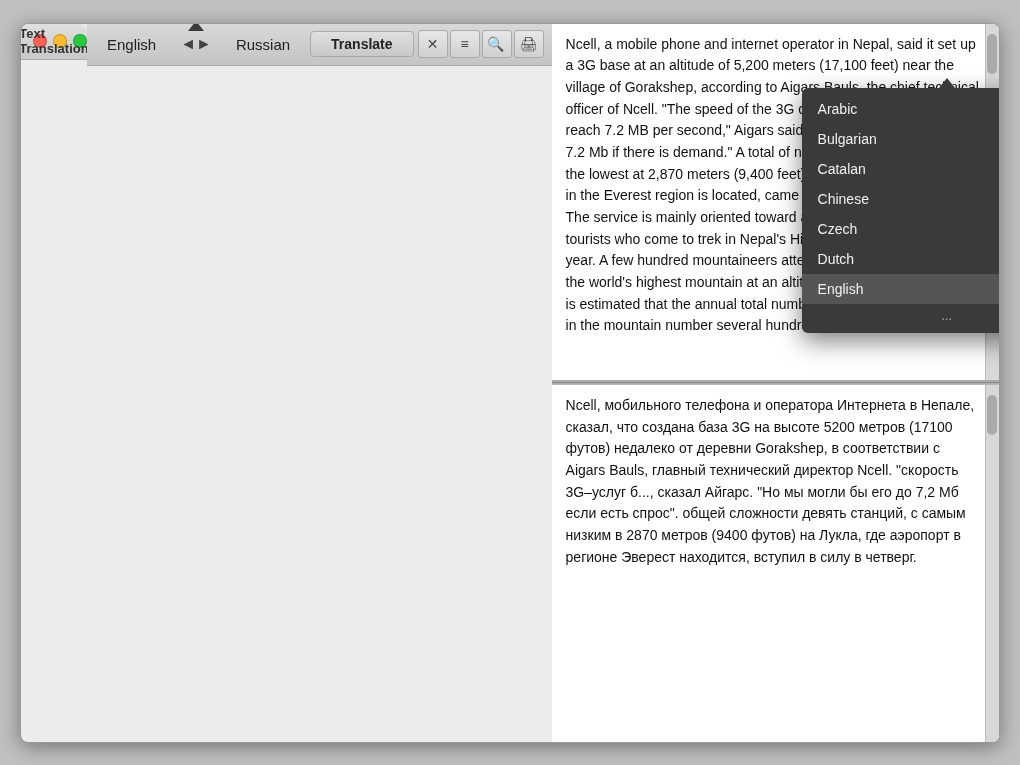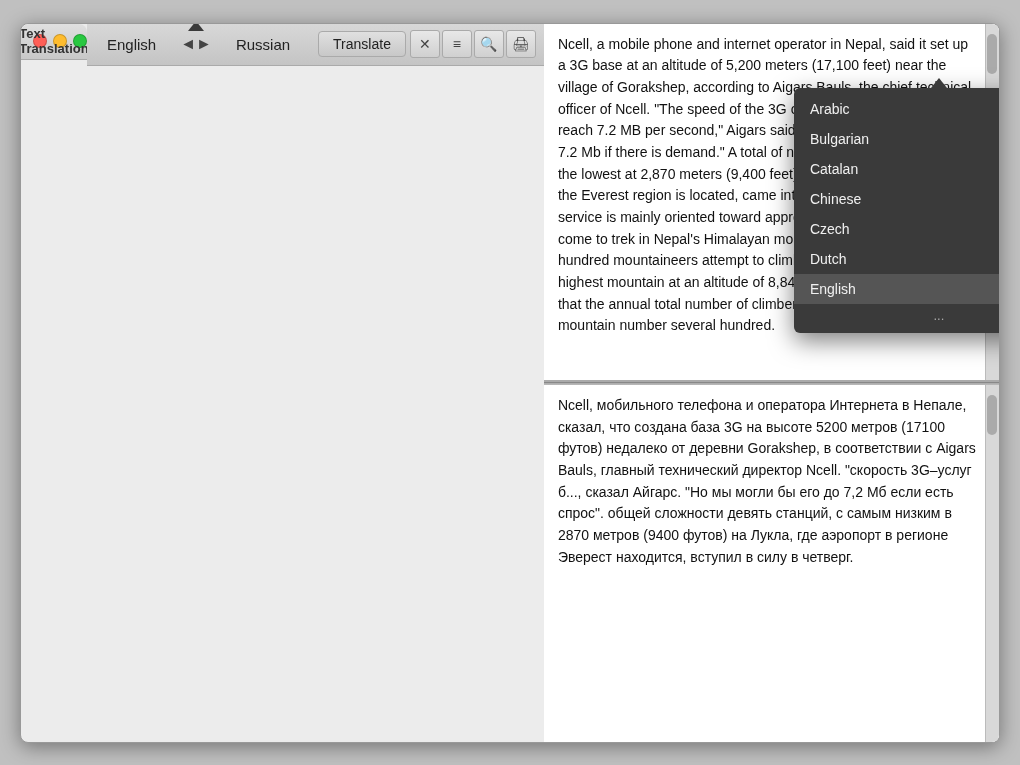--- a/index.html
+++ b/index.html
@@ -97,25 +97,24 @@
       border-right: 8px solid transparent;
       border-bottom: 10px solid #3a3a3a;
       display: none;
     }
     .swap-btn.active::after { display: block; }
     .translate-btn {
       background: linear-gradient(to bottom, #e0e0e0, #c8c8c8);
       border: 1px solid #aaa;
       border-radius: 4px;
       font-size: 14px;
-      font-weight: 400;
+      font-weight: 700;
       color: #222;
       cursor: pointer;
-      padding: 4px 14px;
-      margin-left: 8px;
+      padding: 4px 20px;
     }
     .toolbar-spacer { flex: 1; }
     .toolbar-icons {
       display: flex;
       gap: 2px;
     }
     .icon-btn {
       background: linear-gradient(to bottom, #e8e8e8, #d0d0d0);
       border: 1px solid #aaa;
       border-radius: 3px;

